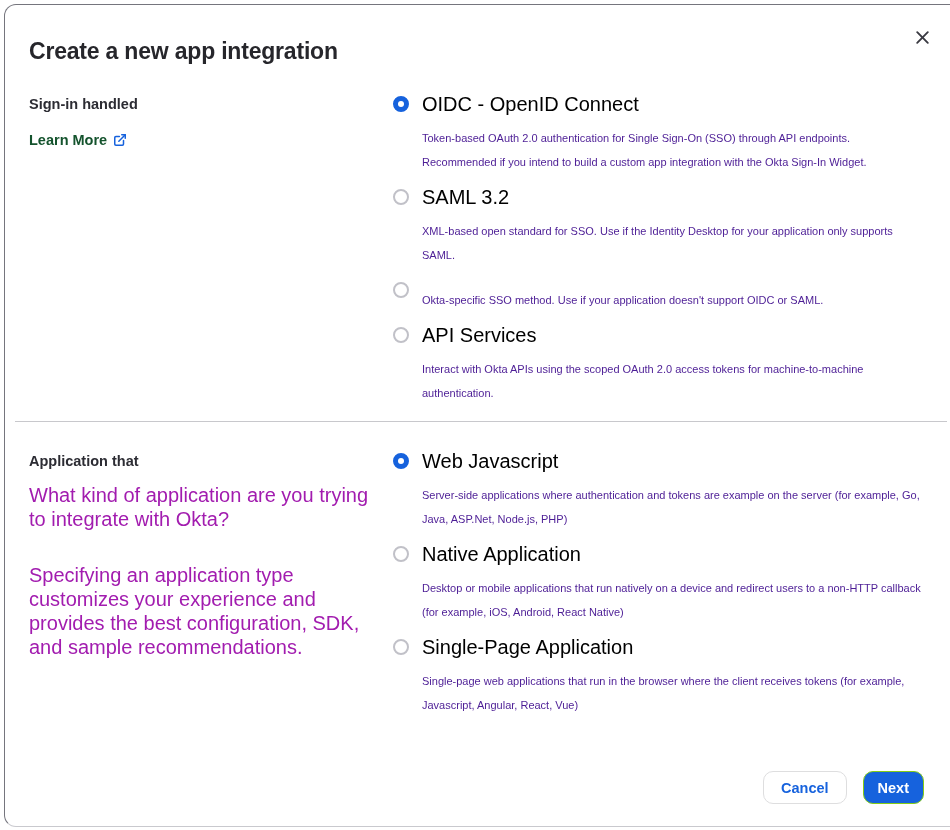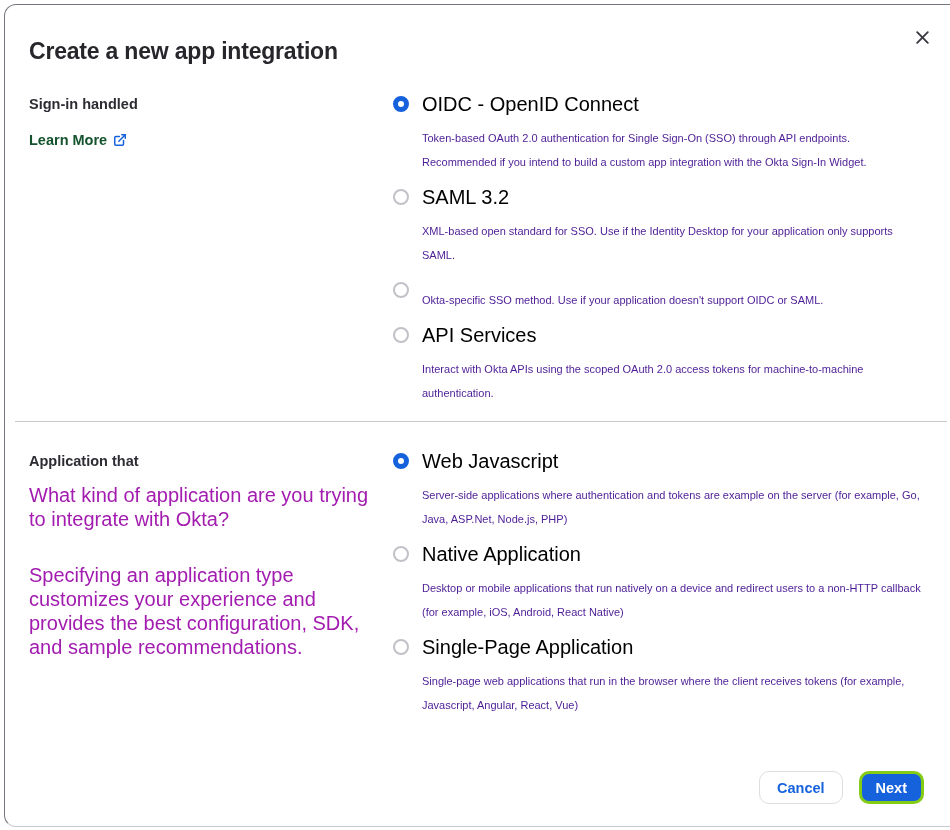--- a/index.html
+++ b/index.html
@@ -128,21 +128,21 @@
     cursor: pointer;
   }
   .btn-cancel {
     background: #ffffff;
     border: 1px solid #dededf;
     color: #1662dd;
     padding: 0 17px;
   }
   .btn-next {
     background: #1662dd;
-    border: 3px solid #84cc16;
+    border: 1px solid #84cc16;
     color: #ffffff;
     padding: 0 14px;
   }
 </style>
 </head>
 <body>
 
 <div class="modal">
 
   <button class="close-btn">

